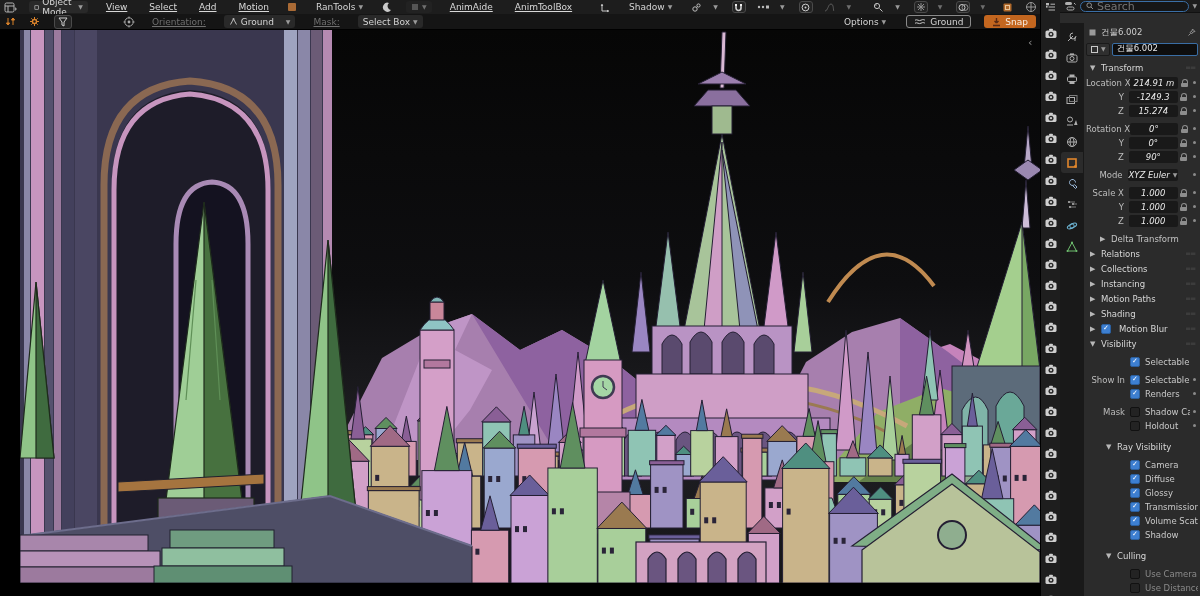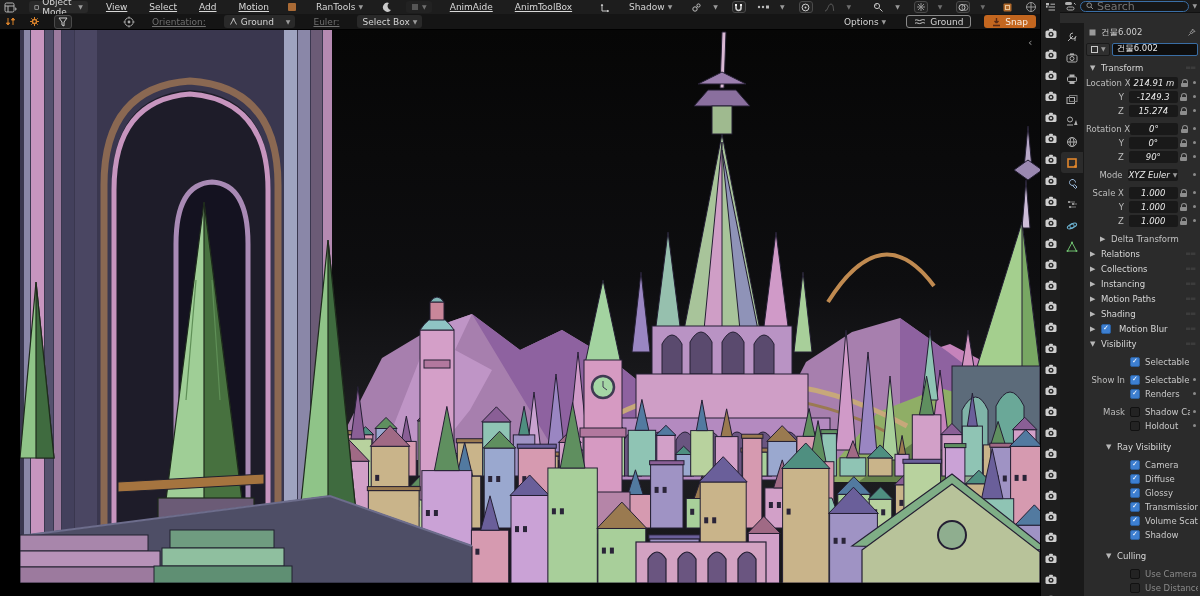--- a/index.html
+++ b/index.html
@@ -288,21 +288,21 @@
   </span>
   <span class="menu dim">Orientation:</span>
   <span class="pill" style="height:13px">
     <svg class="ic" width="9" height="9" viewBox="0 0 9 9">
         <path d="M1.5 7.5L4.5 2M4.5 2l3 5.5" stroke="#bbb" fill="none"></path>
         <circle cx="4.5" cy="2" r="1" fill="#bbb"></circle>
       </svg>
     <span style="min-width:42px">Ground</span>
     <span class="chev">▼</span>
   </span>
-  <span class="menu dim">Euler:</span>
+  <span class="menu dim">Mask:</span>
   <span class="pill" style="height:13px">
     <span>Select Box</span>
     <span class="chev">▼</span>
   </span>
 
   <span class="spacer"></span>
 
   <span class="pill" style="background:transparent">
     <span>Options</span>
     <span class="chev">▼</span>

